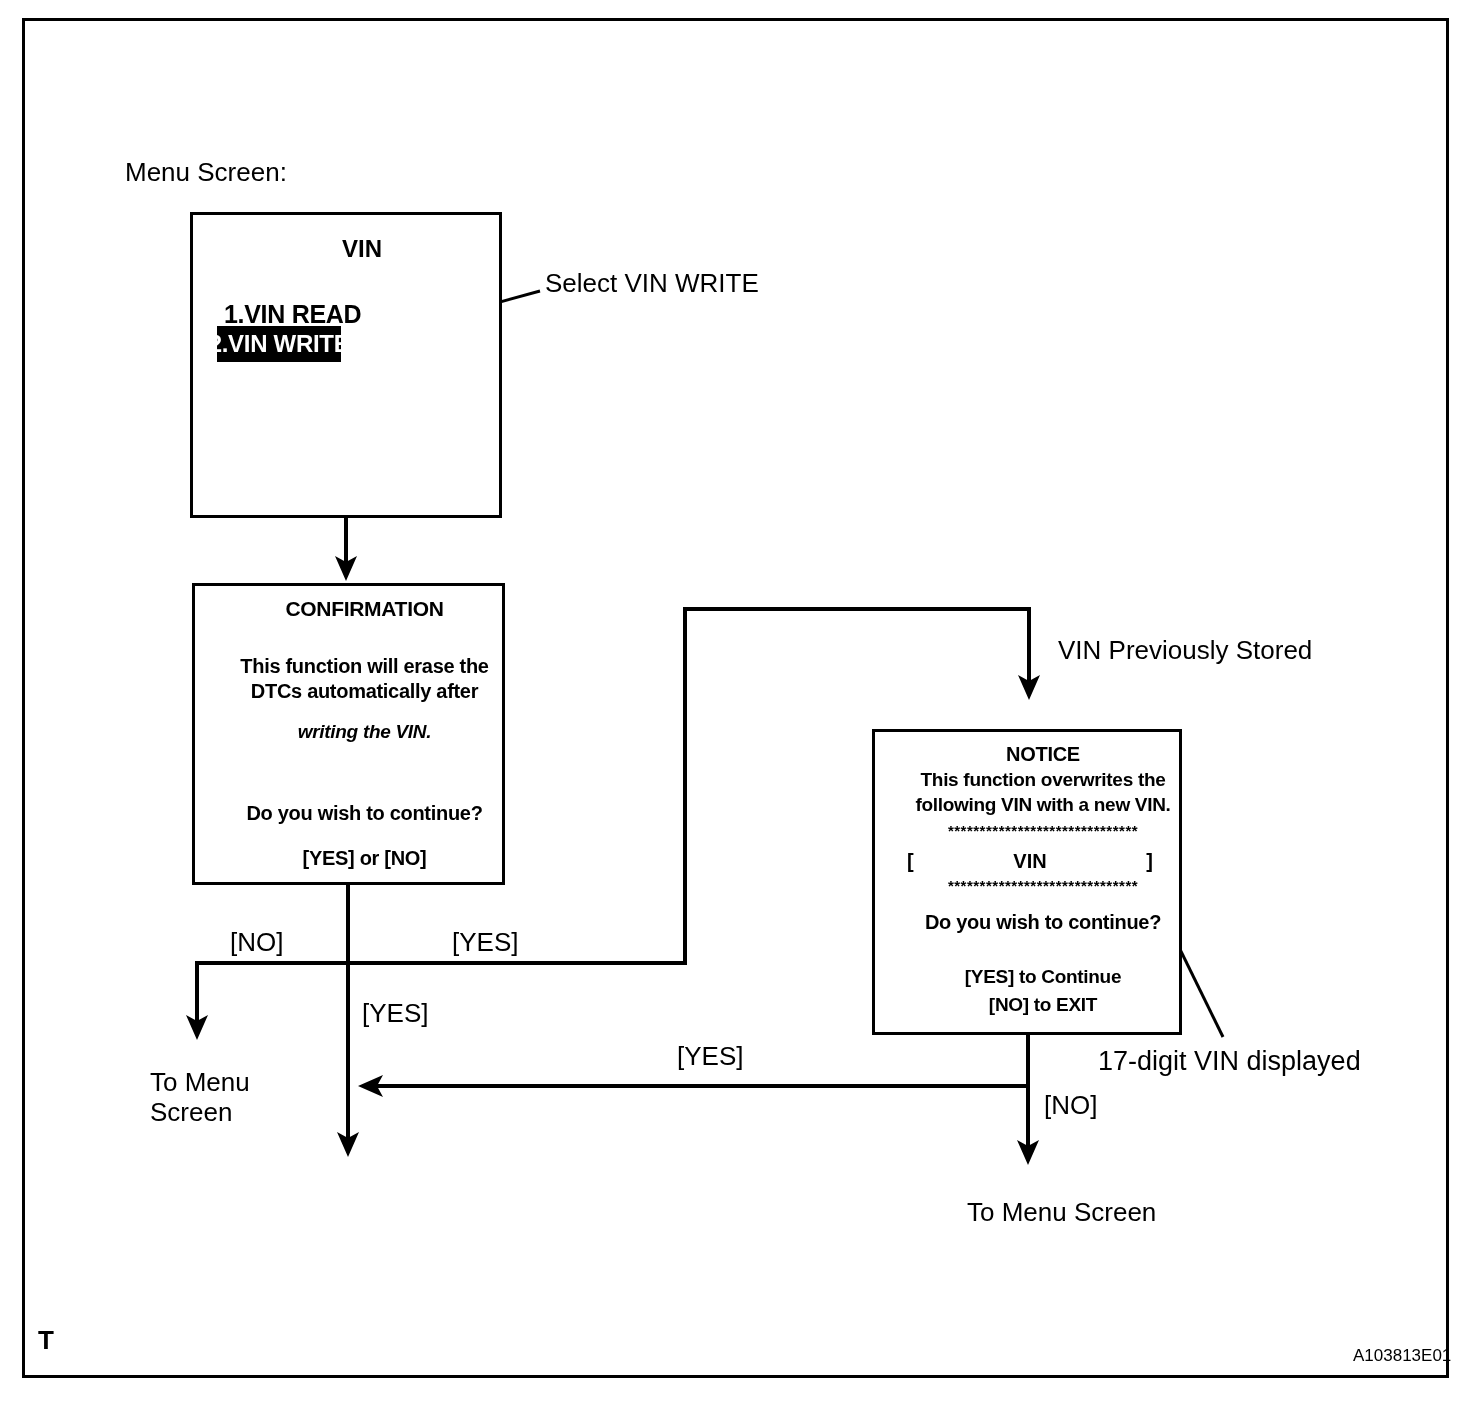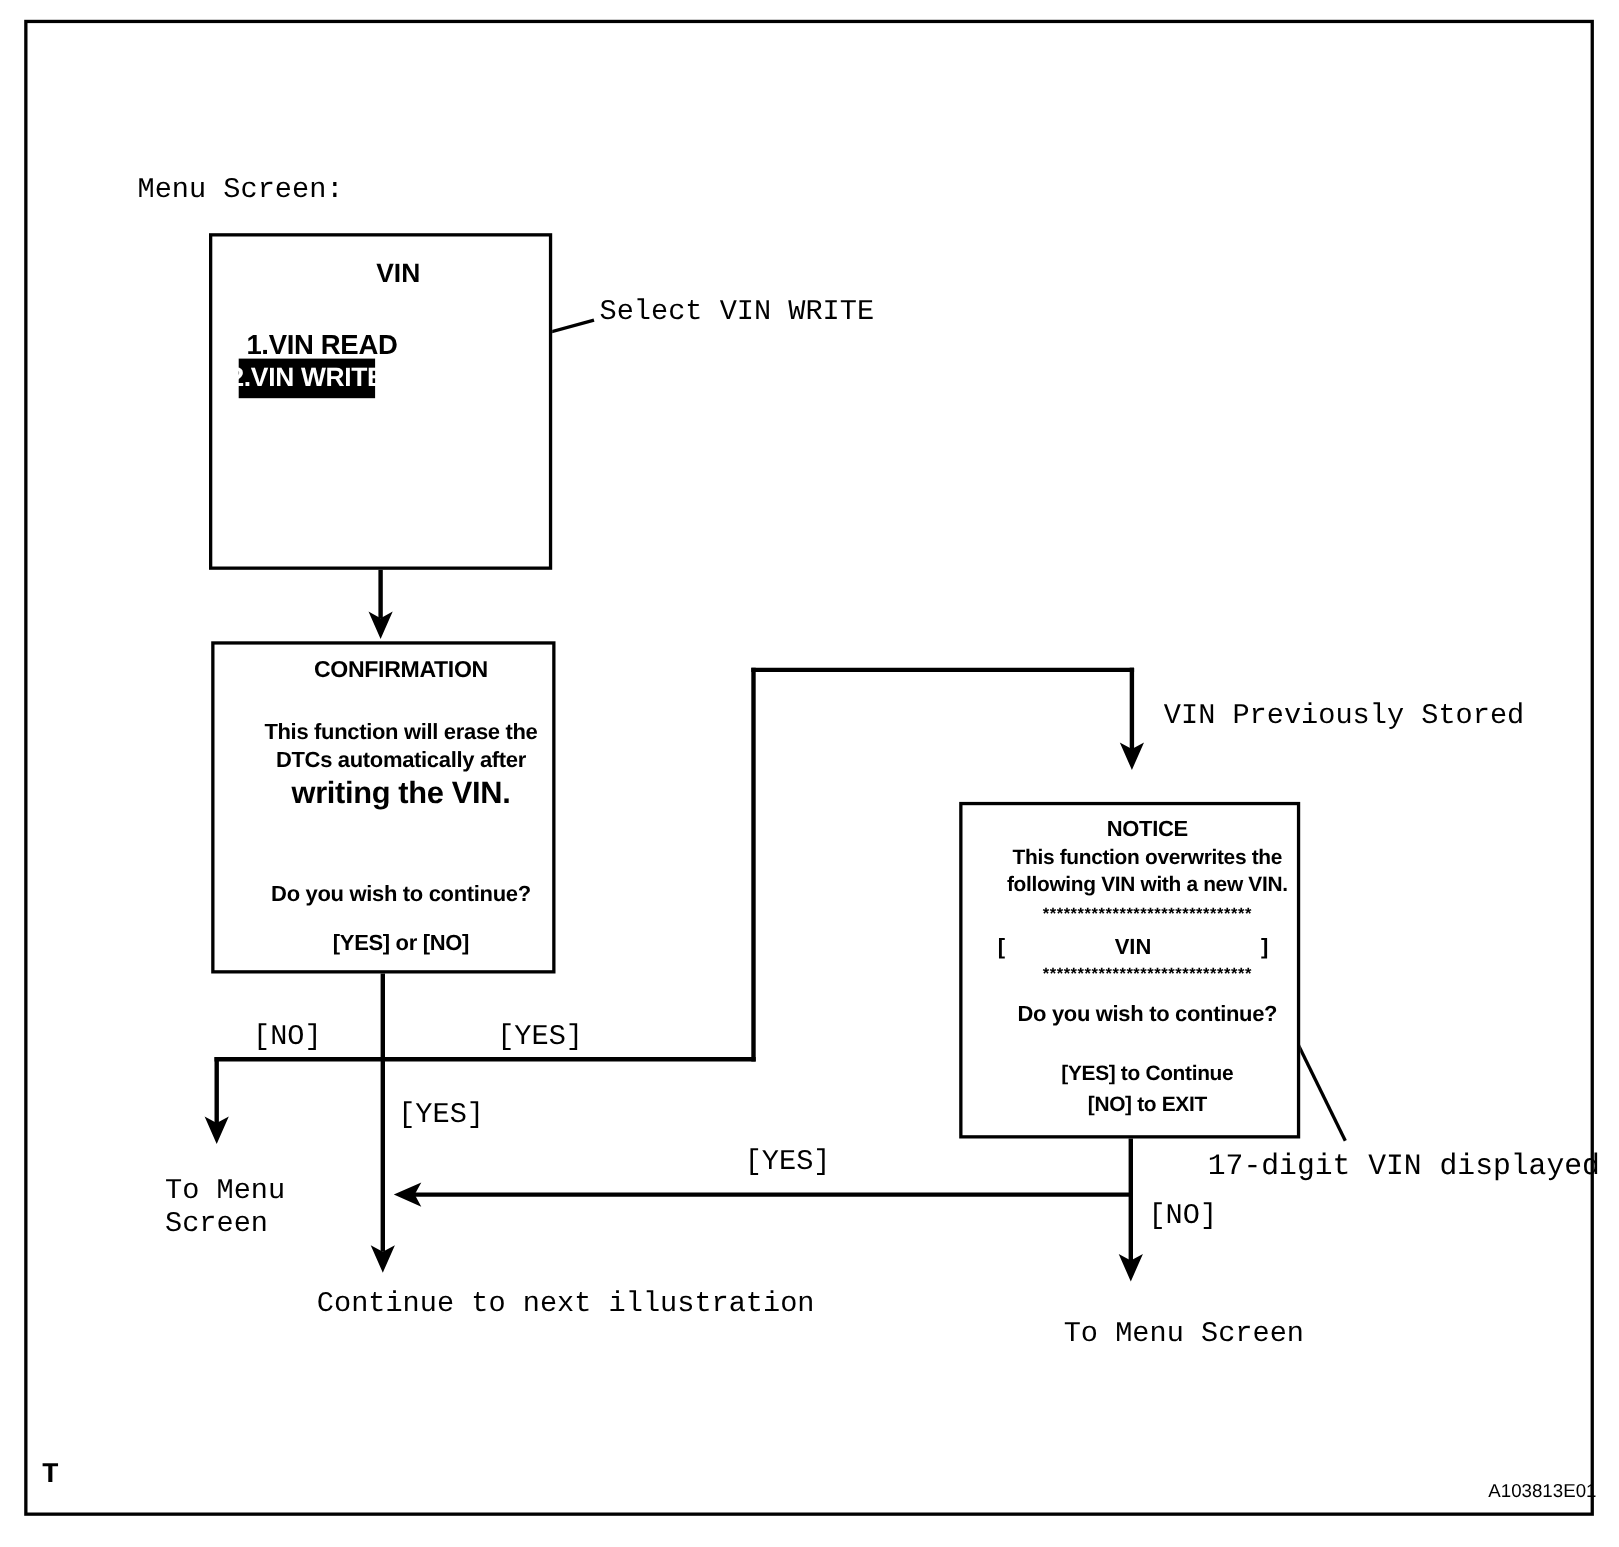--- a/index.html
+++ b/index.html
@@ -14,21 +14,21 @@
   }
   .abs { position: absolute; }
   #page-border {
     position: absolute;
     left: 22px; top: 18px;
     width: 1427px; height: 1360px;
     border: 3px solid #000;
     box-sizing: border-box;
   }
   #svg-layer { position: absolute; left: 0; top: 0; width: 1472px; height: 1406px; }
-  .label { font-size: 26px; line-height: 1.15; white-space: nowrap; font-family: Liberation Mono, monospace; }
+  .label { font-size: 26px; line-height: 1.15; white-space: nowrap; }
   .screen-box {
     position: absolute;
     border: 3px solid #000;
     box-sizing: border-box;
     background: #fff;
     padding-left: 16px;
   }
   .screen-box .ttl { position: absolute; width: 100%; text-align: center; font-weight: bold; white-space: nowrap; }
   .ctr { position: absolute; width: 100%; text-align: center; font-weight: bold; white-space: nowrap; letter-spacing: -0.3px; }
   #menu-box    { left: 190px; top: 212px; width: 312px; height: 306px; }
@@ -92,21 +92,21 @@
     <div id="menu-item-1">1.VIN READ</div>
     <div id="menu-item-2">2.VIN WRITE</div>
   </div>
 
   <div class="abs label" style="left:545px; top:269px;">Select VIN WRITE</div>
 
   <div id="confirm-box" class="screen-box">
     <div class="ttl" style="top:11px; font-size:21px; letter-spacing:-0.3px;">CONFIRMATION</div>
     <div class="ctr" style="top:69px;  font-size:20px;">This function will erase the</div>
     <div class="ctr" style="top:94px;  font-size:20px;">DTCs automatically after</div>
-    <div class="ctr" style="top:119px; font-size:28px;">writing the VIN.</div>
+    <div class="ctr" style="top:135px; font-size:19px;font-style:italic;">writing the VIN.</div>
     <div class="ctr" style="top:216px; font-size:20px;">Do you wish to continue?</div>
     <div class="ctr" style="top:261px; font-size:20px;">[YES] or [NO]</div>
   </div>
 
   <div class="abs label" style="left:1058px; top:636px;">VIN Previously Stored</div>
 
   <div id="notice-box" class="screen-box">
     <div class="ttl" style="top:11px; font-size:20px; letter-spacing:-0.3px;">NOTICE</div>
     <div class="ctr" style="top:37px; font-size:19px;">This function overwrites the</div>
     <div class="ctr" style="top:62px; font-size:19px;">following VIN with a new VIN.</div>
@@ -125,21 +125,20 @@
   <div class="abs label" style="left:230px;  top:928px;">[NO]</div>
   <div class="abs label" style="left:452px;  top:928px;">[YES]</div>
   <div class="abs label" style="left:362px;  top:999px;">[YES]</div>
   <div class="abs label" style="left:677px;  top:1042px;">[YES]</div>
   <div class="abs label" style="left:1044px; top:1091px;">[NO]</div>
 
   <div class="abs label" style="left:150px; top:1068px;">
     <div>To Menu</div>
     <div style="margin-top:0;">Screen</div>
   </div>
-  <div class="abs label" style="left:288px; top:1171px;">Continue to next illustration</div>
   <div class="abs label" style="left:927px; top:1198px;margin-left:40px;">To Menu Screen</div>
 
   <div class="abs label" style="left:1098px; top:1046px; font-size:27px;">17-digit VIN displayed</div>
 
   <div class="abs label bold" style="left:38px; top:1326px;">T</div>
   <div class="abs footer-code" style="left:1353px; top:1346px;">A103813E01</div>
 
 </div>
 
 </body></html>

